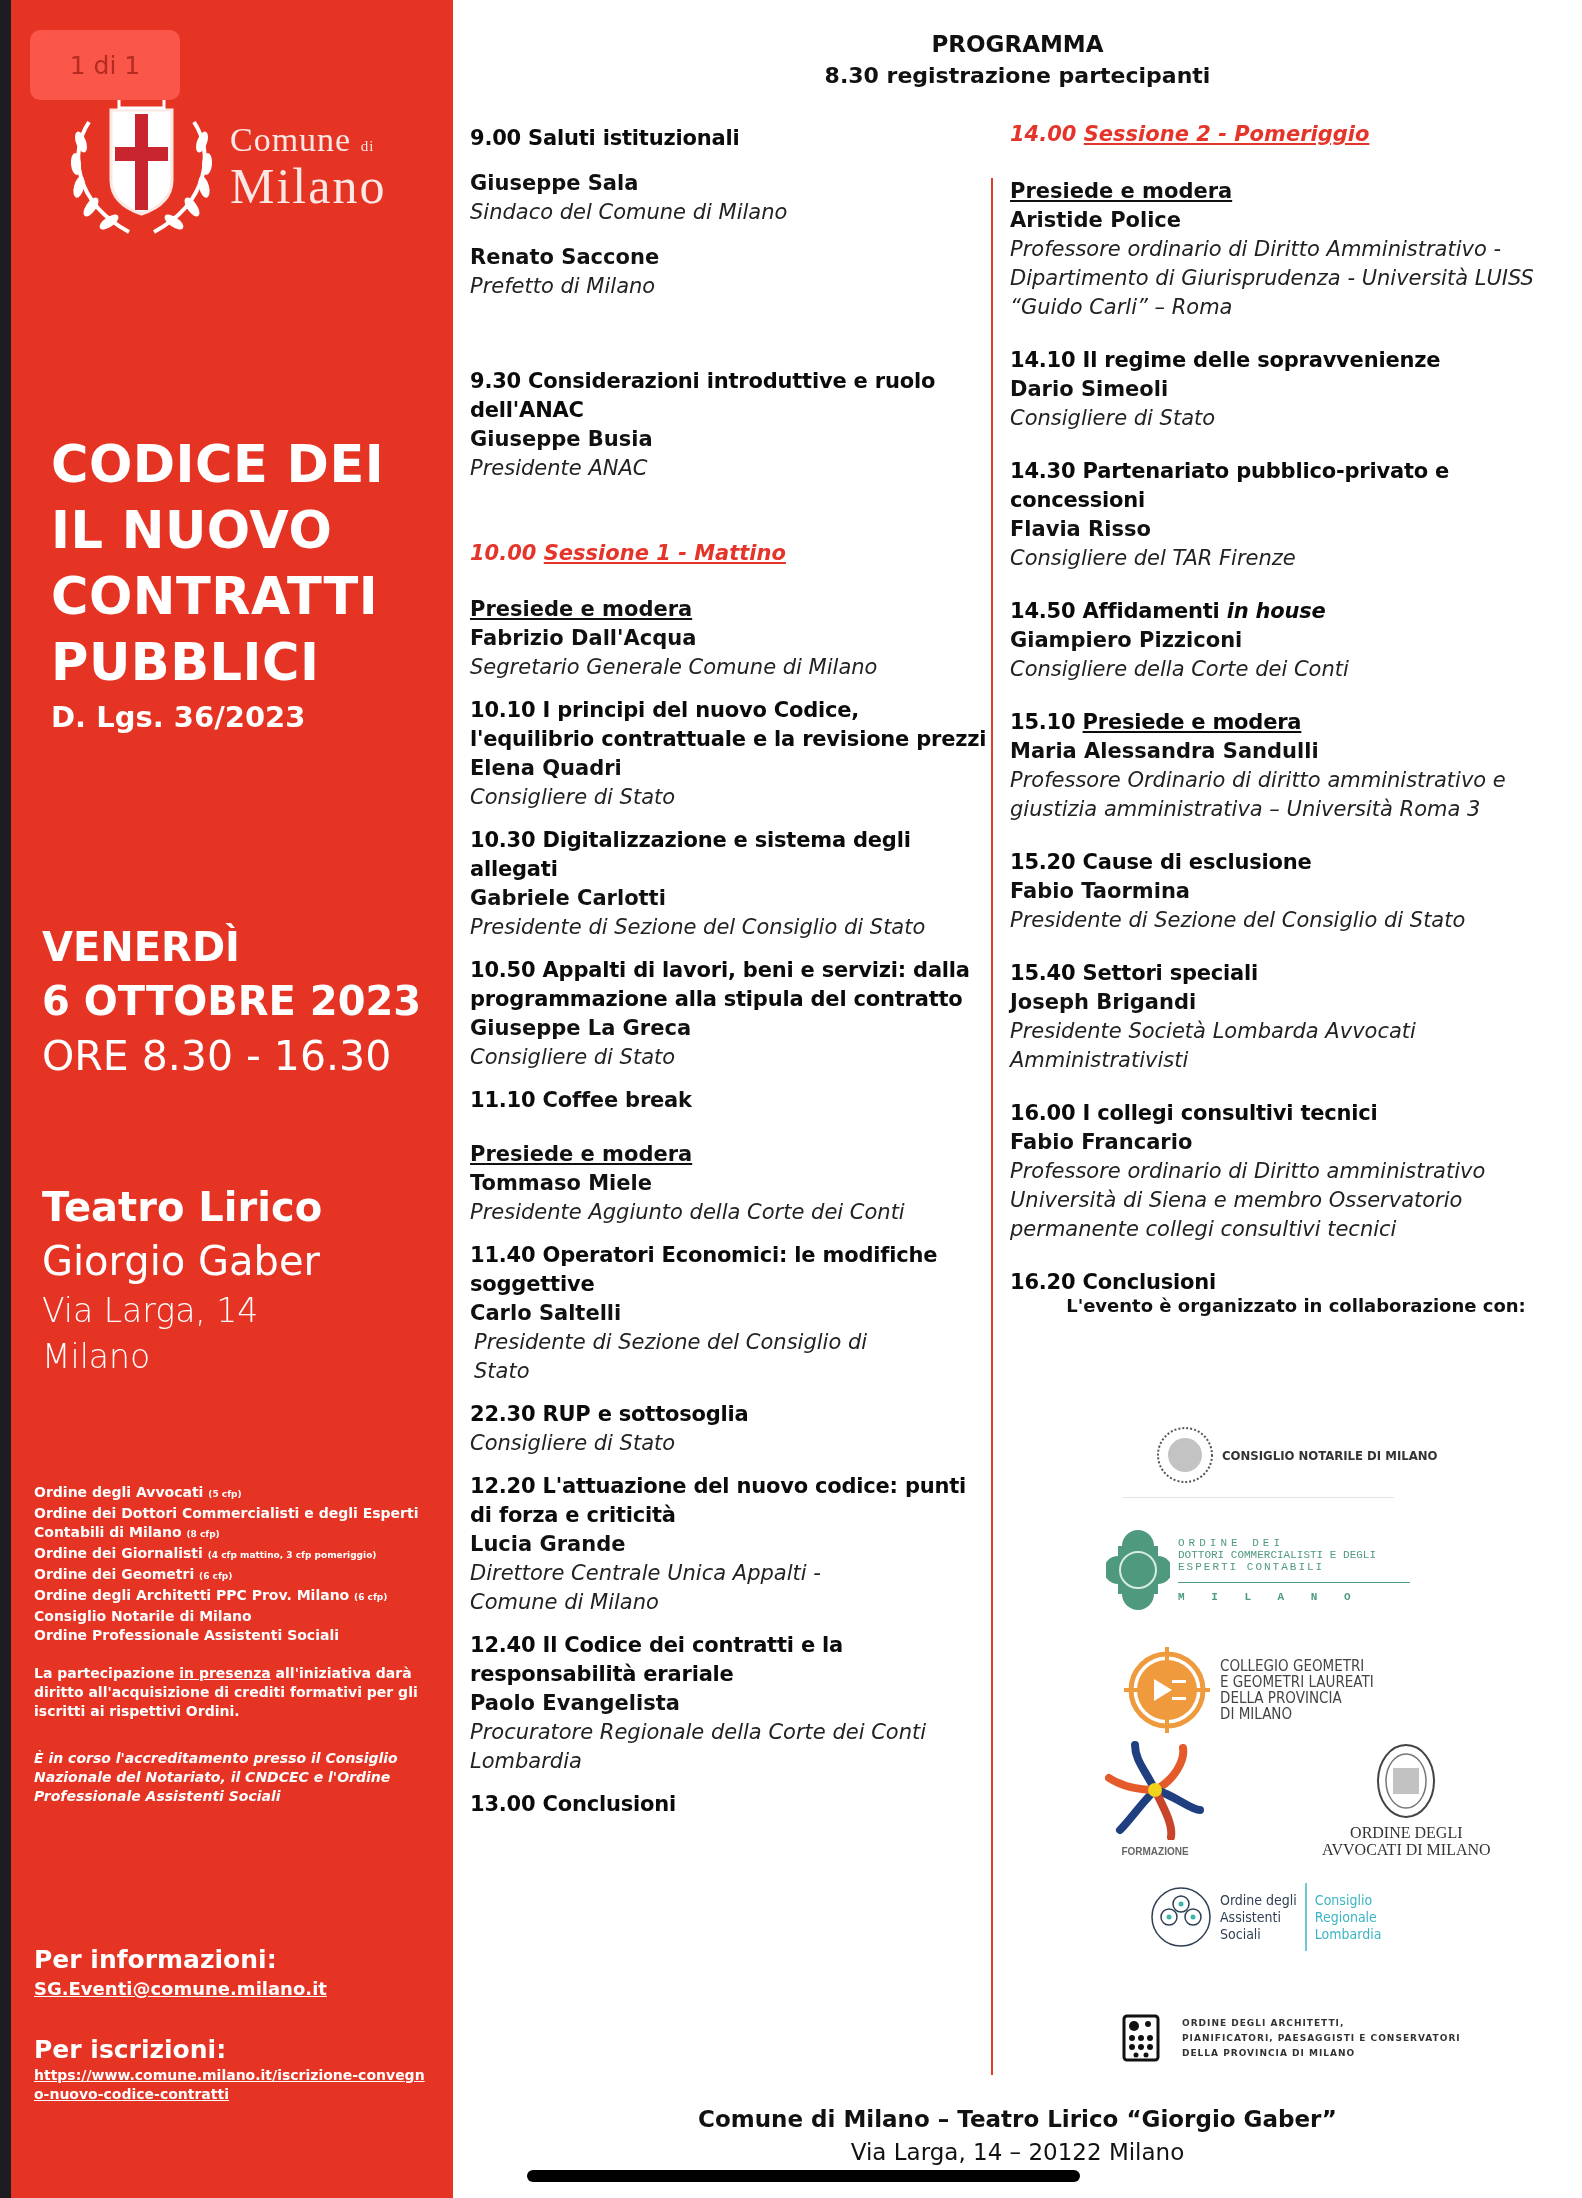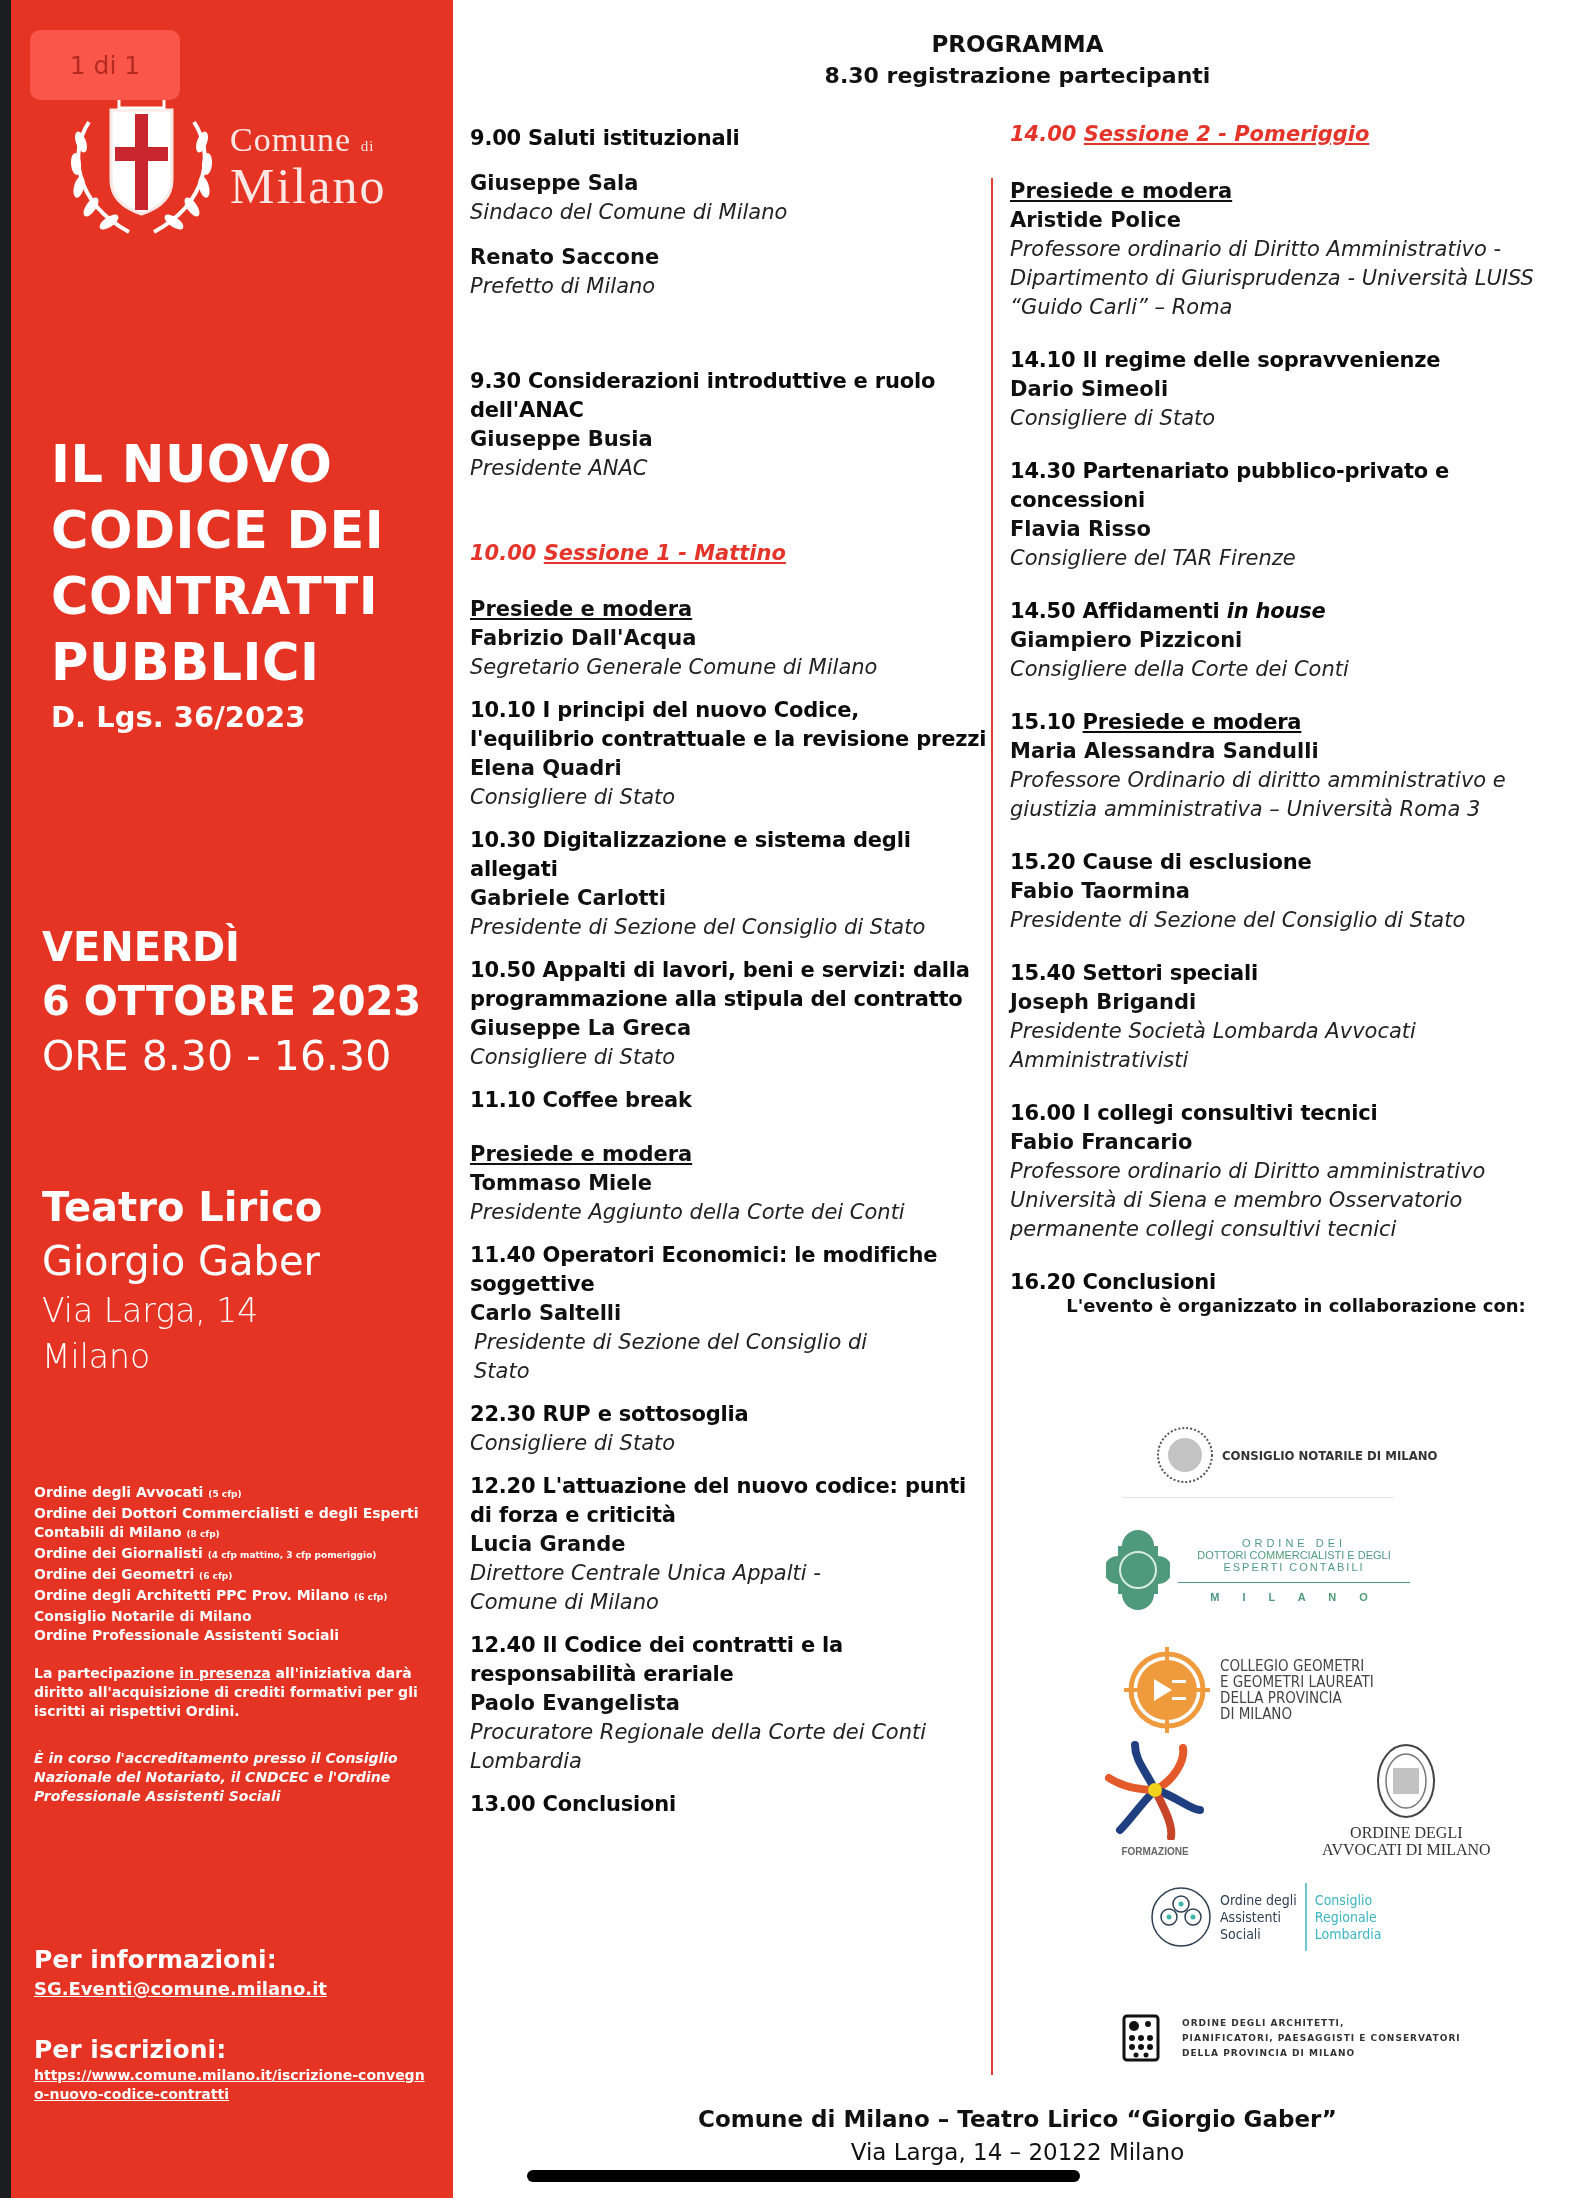--- a/index.html
+++ b/index.html
@@ -105,22 +105,22 @@
     </svg>
     <div class="logo-text">
       <div class="l1"><span>Comune</span> <small>di</small></div>
       <div class="l2">Milano</div>
     </div>
   </div>
 
   <div class="page-badge">1 di 1</div>
 
   <div class="title-block">
+    <div class="title-line">CODICE DEI</div>
     <div class="title-line">IL NUOVO</div>
-    <div class="title-line">CODICE DEI</div>
     <div class="title-line">CONTRATTI</div>
     <div class="title-line">PUBBLICI</div>
     <div class="title-sub">D. Lgs. 36/2023</div>
   </div>
 
   <div class="date-block">
     <div class="date-day">VENERDÌ</div>
     <div class="date-date">6 OTTOBRE 2023</div>
     <div class="date-time">ORE 8.30 - 16.30</div>
   </div>
@@ -294,21 +294,21 @@
 
 <div class="logo-item" style="left:1106px; top:1530px;">
   <svg width="64" height="80" viewBox="0 0 64 80">
     <circle cx="32" cy="16" r="16" fill="#4f9a7e"></circle>
     <circle cx="32" cy="64" r="16" fill="#4f9a7e"></circle>
     <circle cx="12" cy="40" r="14" fill="#4f9a7e"></circle>
     <circle cx="52" cy="40" r="14" fill="#4f9a7e"></circle>
     <rect x="12" y="16" width="40" height="48" fill="#4f9a7e"></rect>
     <circle cx="32" cy="40" r="18" fill="none" stroke="#d7ece3" stroke-width="2"></circle>
   </svg>
-  <div style="margin-left:8px; text-align:center; color:#4f9a7e; font-family:Liberation Sans, sans-serif; font-size:11px; line-height:12px; width:232px;">
+  <div style="margin-left:8px; color:#4f9a7e; font-family:Liberation Mono, monospace; font-size:11px; line-height:12px; width:232px;">
     <div style="letter-spacing:4px;">ORDINE DEI</div>
     <div>DOTTORI COMMERCIALISTI E DEGLI</div>
     <div style="letter-spacing:2px;">ESPERTI CONTABILI</div>
     <div style="height:1px; background:#4f9a7e; margin:9px 0 8px;"></div>
     <div style="letter-spacing:10px; font-weight:bold;">M I L A N O</div>
   </div>
 </div>
 
 <div class="logo-item" style="left:1124px; top:1647px;">
   <svg width="86" height="86" viewBox="0 0 86 86">

